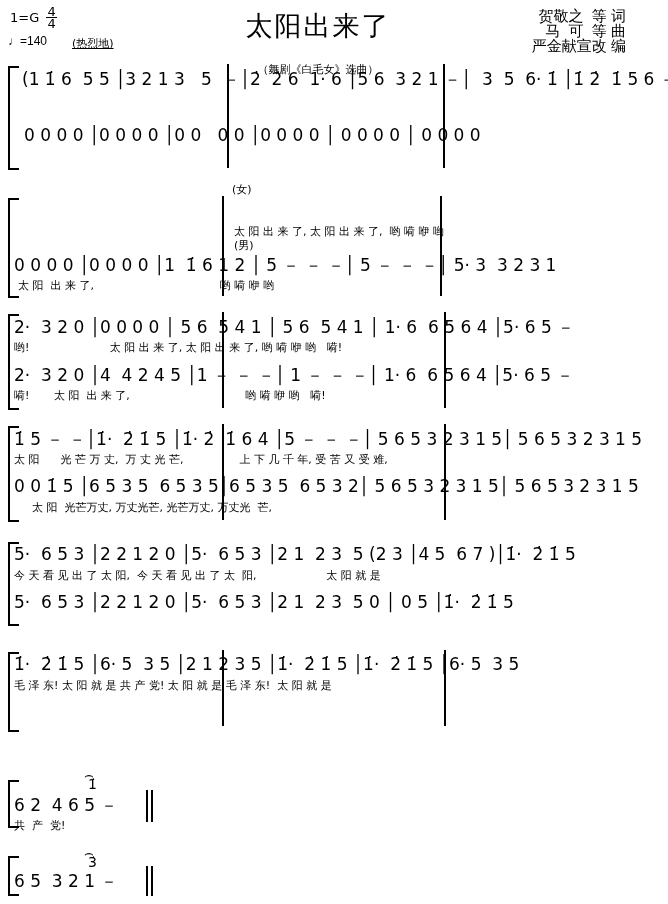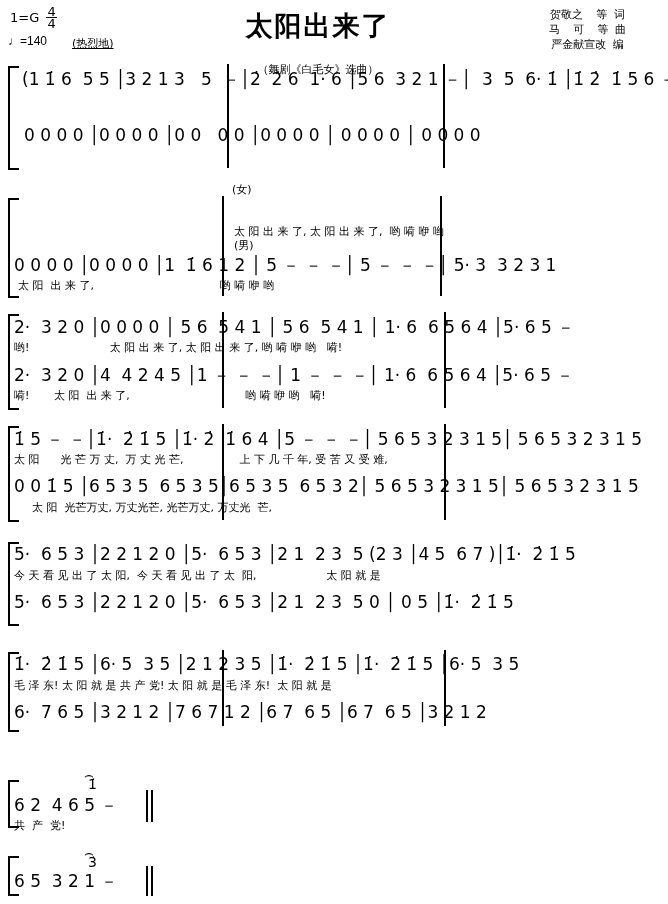--- a/index.html
+++ b/index.html
@@ -11,37 +11,37 @@
     position:relative;
     overflow:hidden;
   }
   .sheet{position:relative;width:636px;height:904px;}
 
   
   .title{
     position:absolute;left:0;right:0;top:8px;
     text-align:center;
     font-size:27px;
-    font-weight:bold;
+    font-weight:normal;
     letter-spacing:2px;
     font-family:"DejaVu Sans", sans-serif;
   }
   .subtitle{
     position:absolute;left:0;right:0;top:44px;
     text-align:center;
     font-size:11px;
     font-family:"DejaVu Sans", sans-serif;
     margin-top:18px;
   }
   .credits{
     position:absolute;right:10px;top:8px;
-    font-size:11px;
+    font-size:15px;
     line-height:15px;
-    font-family:Liberation Mono, monospace;
-    text-align:center;
+    font-family:Liberation Sans, sans-serif;
+    text-align:right;
   }
   .credits div{white-space:pre;}
 
   .keysig{
     position:absolute;left:10px;top:6px;
     font-size:13px;
     font-family:"DejaVu Sans", sans-serif;
   }
   .keysig .num{display:inline-block;vertical-align:middle;}
   .frac{display:inline-block;vertical-align:middle;text-align:center;line-height:11px;font-size:13px;margin-left:3px;}
@@ -161,21 +161,20 @@
     <div class="staffline" style="left:14px;top:4px;">5·  6 5 3 │2 2 1 2 0 │5·  6 5 3 │2 1  2 3  5 (2 3 │4 5  6 7 )│1̇·  2̇ 1̇ 5</div>
     <div class="lyric" style="left:14px;top:28px;">今 天 看 见 出 了 太 阳,  今 天 看 见 出 了 太  阳,                    太 阳 就 是</div>
     <div class="staffline" style="left:14px;top:52px;">5·  6 5 3 │2 2 1 2 0 │5·  6 5 3 │2 1  2 3  5 0 │ 0 5 │1̇·  2̇ 1̇ 5</div>
     <div class="lyric" style="left:14px;top:76px;"></div>
   </div>
 
   <div class="system" style="top:650px;height:100px;">
     <div class="brace" style="left:8px;top:2px;height:76px;"></div>
     <div class="staffline" style="left:14px;top:4px;">1̇·  2̇ 1̇ 5 │6· 5  3 5 │2 1 2 3 5 │1̇·  2̇ 1̇ 5 │1̇·  2̇ 1̇ 5 │6· 5  3 5</div>
     <div class="lyric" style="left:14px;top:28px;">毛 泽 东! 太 阳 就 是 共 产 党! 太 阳 就 是 毛 泽 东!  太 阳 就 是</div>
-    <div class="staffline" style="left:14px;top:52px;">6·  7 6 5 │3 2 1 2 │7 6 7 1 2 │6 7  6 5 │6 7  6 5 │3 2 1 2</div>
     <div class="lyric" style="left:14px;top:76px;"></div>
     <div class="barline" style="left:222px;top:0px;height:76px;"></div>
     <div class="barline" style="left:444px;top:0px;height:76px;"></div>
   </div>
 
   <div class="system" style="top:770px;height:130px;">
     <div class="brace" style="left:8px;top:10px;height:44px;"></div>
     <div class="fermata" style="left:84px;top:-4px;">⌢</div>
     <div class="staffline" style="left:88px;top:6px;font-size:14px;">1̇</div>
     <div class="staffline" style="left:14px;top:24px;">6 2  4 6 5 －</div>

